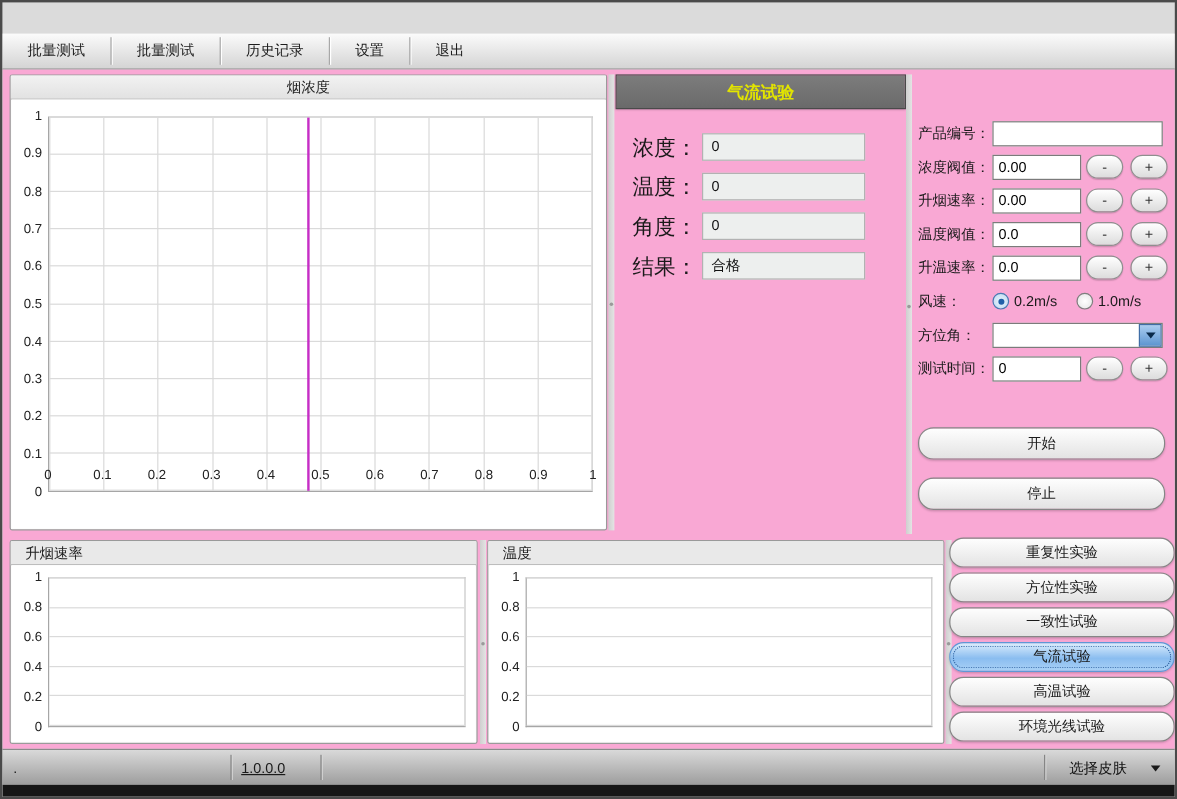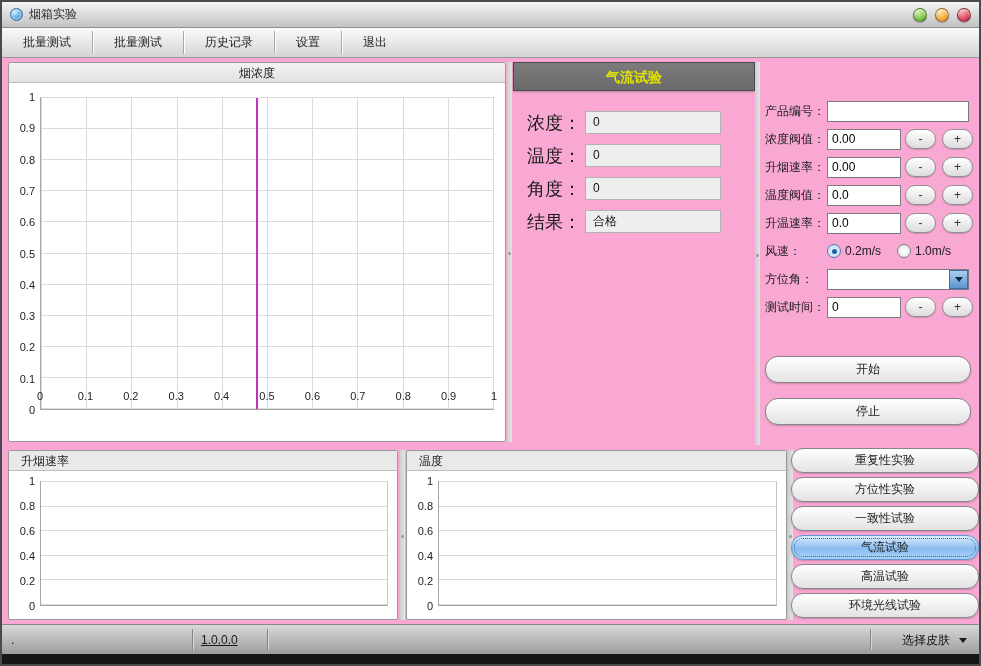--- a/index.html
+++ b/index.html
@@ -110,39 +110,30 @@
                      border:1px solid #5e98d6; outline:1px dotted #2f62a0; outline-offset:-4px; }
 
   
   .statusbar { position:absolute; left:0; right:0; top:622px; height:30px;
                background:linear-gradient(#d9d9d9,#9d9d9d); border-top:1px solid #8a8a8a; }
   .sdiv { position:absolute; top:4px; bottom:4px; width:1px; background:#858585; box-shadow:1px 0 0 #d8d8d8; }
   .s-left { position:absolute; left:9px; top:8px; color:#222; }
   .s-version { position:absolute; left:199px; top:8px; color:#1a1a1a;text-decoration:underline; }
   .skin-btn { position:absolute; right:12px; top:5px; height:20px; background:transparent; border:none;
               font:12px "Liberation Sans",sans-serif; color:#111; cursor:pointer;
-              display:flex; align-items:center; gap:9px; }
+              display:flex; align-items:center; gap:20px; }
   .skin-btn .tri { width:0; height:0; border-left:4px solid transparent; border-right:4px solid transparent;
                    border-top:5px solid #1a1a1a; }
   .footer { position:absolute; left:0; right:0; bottom:0; height:10px; background:#161616; }
 </style>
 </head>
 <body>
 
 <div class="window">
 
-  <div class="titlebar">
-    <div class="app-icon"></div>
-    <div class="win-title">烟箱实验</div>
-    <div class="win-controls">
-      <div class="wbtn min"></div>
-      <div class="wbtn max"></div>
-      <div class="wbtn close"></div>
-    </div>
-  </div>
 
   <div class="menubar">
     <div class="menu-item">批量测试</div>
     <div class="menu-sep"></div>
     <div class="menu-item">批量测试</div>
     <div class="menu-sep"></div>
     <div class="menu-item">历史记录</div>
     <div class="menu-sep"></div>
     <div class="menu-item">设置</div>
     <div class="menu-sep"></div>

